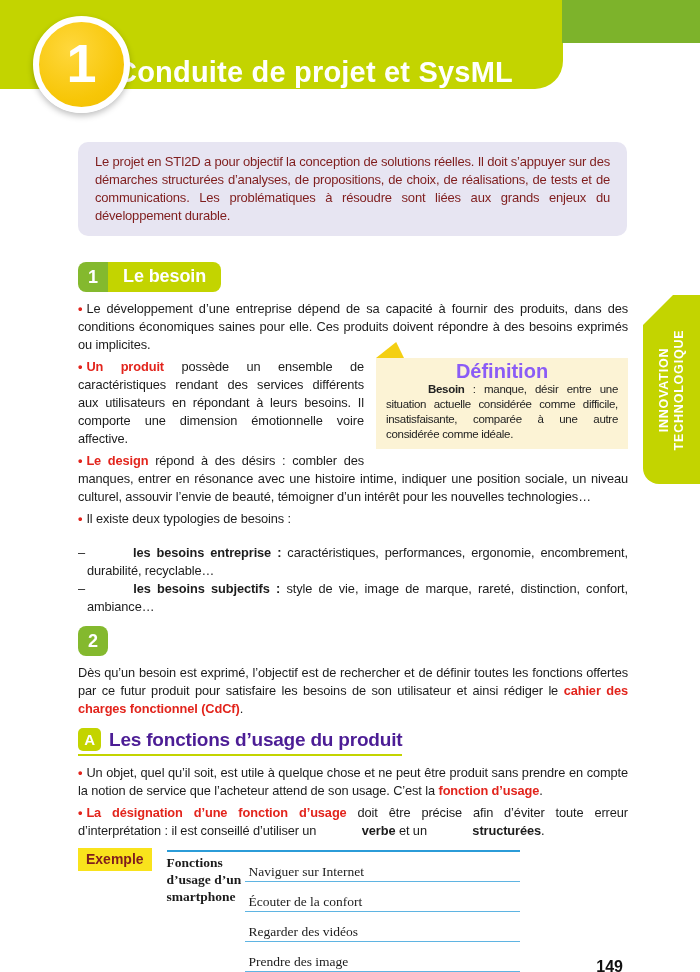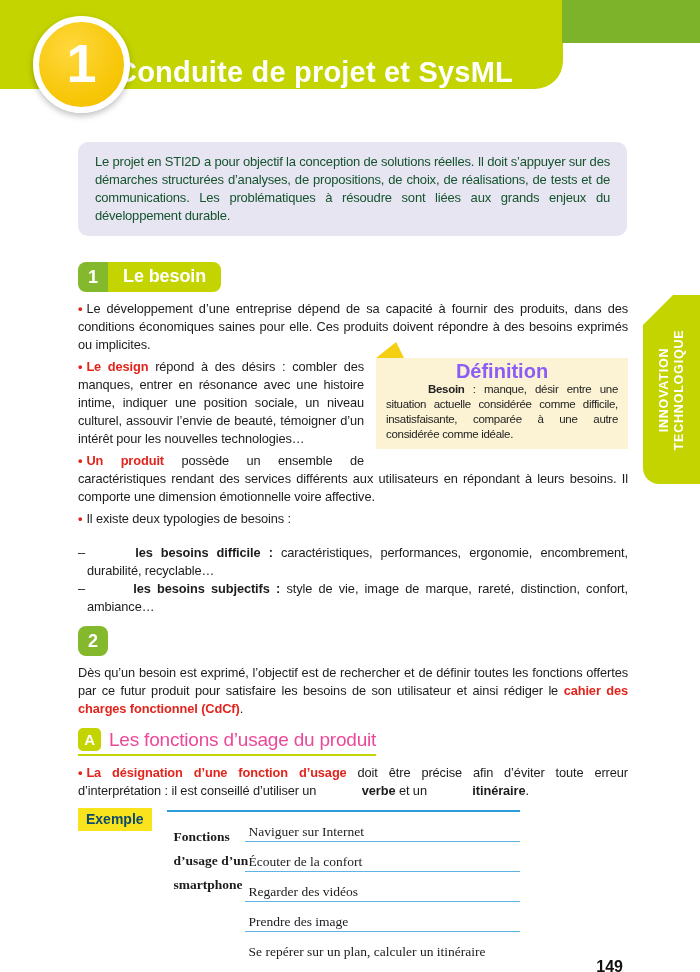--- a/index.html
+++ b/index.html
@@ -44,21 +44,21 @@
     transform: translate(-50%,-50%) rotate(-90deg);
     width: 186px; text-align: center;
     color: #ffffff; font-weight: bold; font-size: 12.5px; line-height: 15px;
     letter-spacing: .8px; white-space: nowrap;
   }
 
   
   .intro-box {
     position: absolute; top: 142px; left: 78px; width: 549px;
     background: #e7e5f2; border-radius: 10px;
-    padding: 11px 17px; color: #14532d;
+    padding: 11px 17px; color: #7f1d1d;
     font-size: 13px; line-height: 18px; text-align: justify; letter-spacing: -0.2px;
   }
 
   
   .content {
     position: absolute; top: 262px; left: 78px; width: 550px;
     font-size: 12.8px; line-height: 18px; letter-spacing: -0.1px;
   }
   .sec-bar {
     display: inline-flex; align-items: stretch; height: 30px;
@@ -96,36 +96,36 @@
   
   .subhead {
     display: flex; align-items: center; gap: 8px; width: fit-content;
     margin: 10px 0 8px; padding-bottom: 3px; border-bottom: 2.5px solid #c3d400;
   }
   .subhead .badge {
     width: 23px; height: 23px; border-radius: 5px; background: #c3d400;
     color: #fff; font-weight: bold; font-size: 15px;
     display: flex; align-items: center; justify-content: center; flex: 0 0 auto;
   }
-  .subhead .t { color: #ec4899; font-weight: normal; font-size: 19px; letter-spacing: -0.2px; }
+  .subhead .t { color: #4c1d95; font-weight: bold; font-size: 19px; letter-spacing: -0.2px; }
 
   
   .example { display: flex; align-items: flex-start; margin-top: 8px; }
   .ex-label {
-    background: #f9e31c; color: #0c4a6e; font-weight: bold; font-size: 14px;
+    background: #f9e31c; color: #7f1d1d; font-weight: bold; font-size: 14px;
     padding: 2px 8px 3px; margin-right: 15px; flex: 0 0 auto; letter-spacing: 0;
   }
   .ex-table {
     width: 353px; border-top: 2px solid #2b9cd8; position: relative;
     font-family: "Liberation Serif", serif; font-size: 13.5px; letter-spacing: 0;
     margin-top: 2px;
   }
   .ex-head {
-    position: absolute; left: 7px; top: 2px; width: 76px;
-    font-weight: bold; line-height: 24px; margin-top: 11px;
+    position: absolute; left: 0; top: 2px; width: 76px;
+    font-weight: bold; line-height: 17px;
   }
   .ex-rows { margin-left: 78px; }
   .ex-row { line-height: 16px; padding: 12px 0 1px 4px; border-bottom: 1.5px solid #5fb4e2; font-family: Liberation Serif, serif; }
   .ex-row:last-child { border-bottom: none; }
 
   .page-number {
     position: absolute; right: 77px; top: 926px;
     font-weight: bold; font-size: 16px; color: #111; margin-top: 32px;
   }
 </style>
@@ -164,45 +164,46 @@
     <p class="para"><span class="bullet">•</span><span>Le développement d’une entreprise dépend de sa capacité à fournir des produits, dans des conditions économiques saines pour elle. Ces produits doivent répondre à des besoins exprimés ou implicites.</span></p>
 
     
     <div class="def-box">
       <div class="def-tri"></div>
       <div class="def-title">Définition</div>
       <span class="b">Besoin</span><span> : manque, désir entre une situation actuelle considérée comme difficile, insatisfaisante, comparée à une autre considérée comme idéale.</span>
     </div>
 
 
+    <p class="para"><span class="bullet">•</span><span class="red">Un produit</span><span> possède un ensemble de caractéristiques rendant des services différents aux utilisateurs en répondant à leurs besoins. Il comporte une dimension émotionnelle voire affective.</span></p>
+
     <p class="para"><span class="bullet">•</span><span class="red">Le design</span><span> répond à des désirs : combler des manques, entrer en résonance avec une histoire intime, indiquer une position sociale, un niveau culturel, assouvir l’envie de beauté, témoigner d’un intérêt pour les nouvelles technologies…</span></p>
 
-    <p class="para"><span class="bullet">•</span><span class="red">Un produit</span><span> possède un ensemble de caractéristiques rendant des services différents aux utilisateurs en répondant à leurs besoins. Il comporte une dimension émotionnelle voire affective.</span></p>
-
     <p class="para" style="margin-bottom:16px"><span class="bullet">•</span><span>Il existe deux typologies de besoins :</span></p>
 
-    <p class="dash-item"><span>–</span> <span class="b">les besoins difficile :</span><span> caractéristiques, performances, ergonomie, encombrement, durabilité, recyclable…</span></p>
+    <p class="dash-item"><span>–</span> <span class="b">les besoins entreprise :</span><span> caractéristiques, performances, ergonomie, encombrement, durabilité, recyclable…</span></p>
 
     <p class="dash-item"><span>–</span> <span class="b">les besoins subjectifs :</span><span> style de vie, image de marque, rareté, distinction, confort, ambiance…</span></p>
 
     
     <div class="sec-bar" style="margin-top:10px">
       <span class="num">2</span>
     </div>
 
     <p class="para"><span>Dès qu’un besoin est exprimé, l’objectif est de rechercher et de définir toutes les fonctions offertes par ce futur produit pour satisfaire les besoins de son utilisateur et ainsi rédiger le </span><span class="red">cahier des charges fonctionnel (CdCf)</span><span>.</span></p>
 
     
     <div class="subhead">
       <span class="badge">A</span>
       <span class="t">Les fonctions d’usage du produit</span>
     </div>
 
-
-    <p class="para"><span class="bullet">•</span><span class="red">La désignation d’une fonction d’usage</span><span> doit être précise afin d’éviter toute erreur d’interprétation : il est conseillé d’utiliser un </span><span class="b">verbe</span><span> et un </span><span class="b">itinéraire</span><span>.</span></p>
+    <p class="para"><span class="bullet">•</span><span>Un objet, quel qu’il soit, est utile à quelque chose et ne peut être produit sans prendre en compte la notion de service que l’acheteur attend de son usage. C’est la </span><span class="red">fonction d’usage</span><span>.</span></p>
+
+    <p class="para"><span class="bullet">•</span><span class="red">La désignation d’une fonction d’usage</span><span> doit être précise afin d’éviter toute erreur d’interprétation : il est conseillé d’utiliser un </span><span class="b">verbe</span><span> et un </span><span class="b">structurées</span><span>.</span></p>
 
     
     <div class="example">
       <span class="ex-label">Exemple</span>
       <div class="ex-table">
         <div class="ex-head">Fonctions d’usage d’un smartphone</div>
         <div class="ex-rows">
           <div class="ex-row">Naviguer sur Internet</div>
           <div class="ex-row">Écouter de la confort</div>
           <div class="ex-row">Regarder des vidéos</div>

